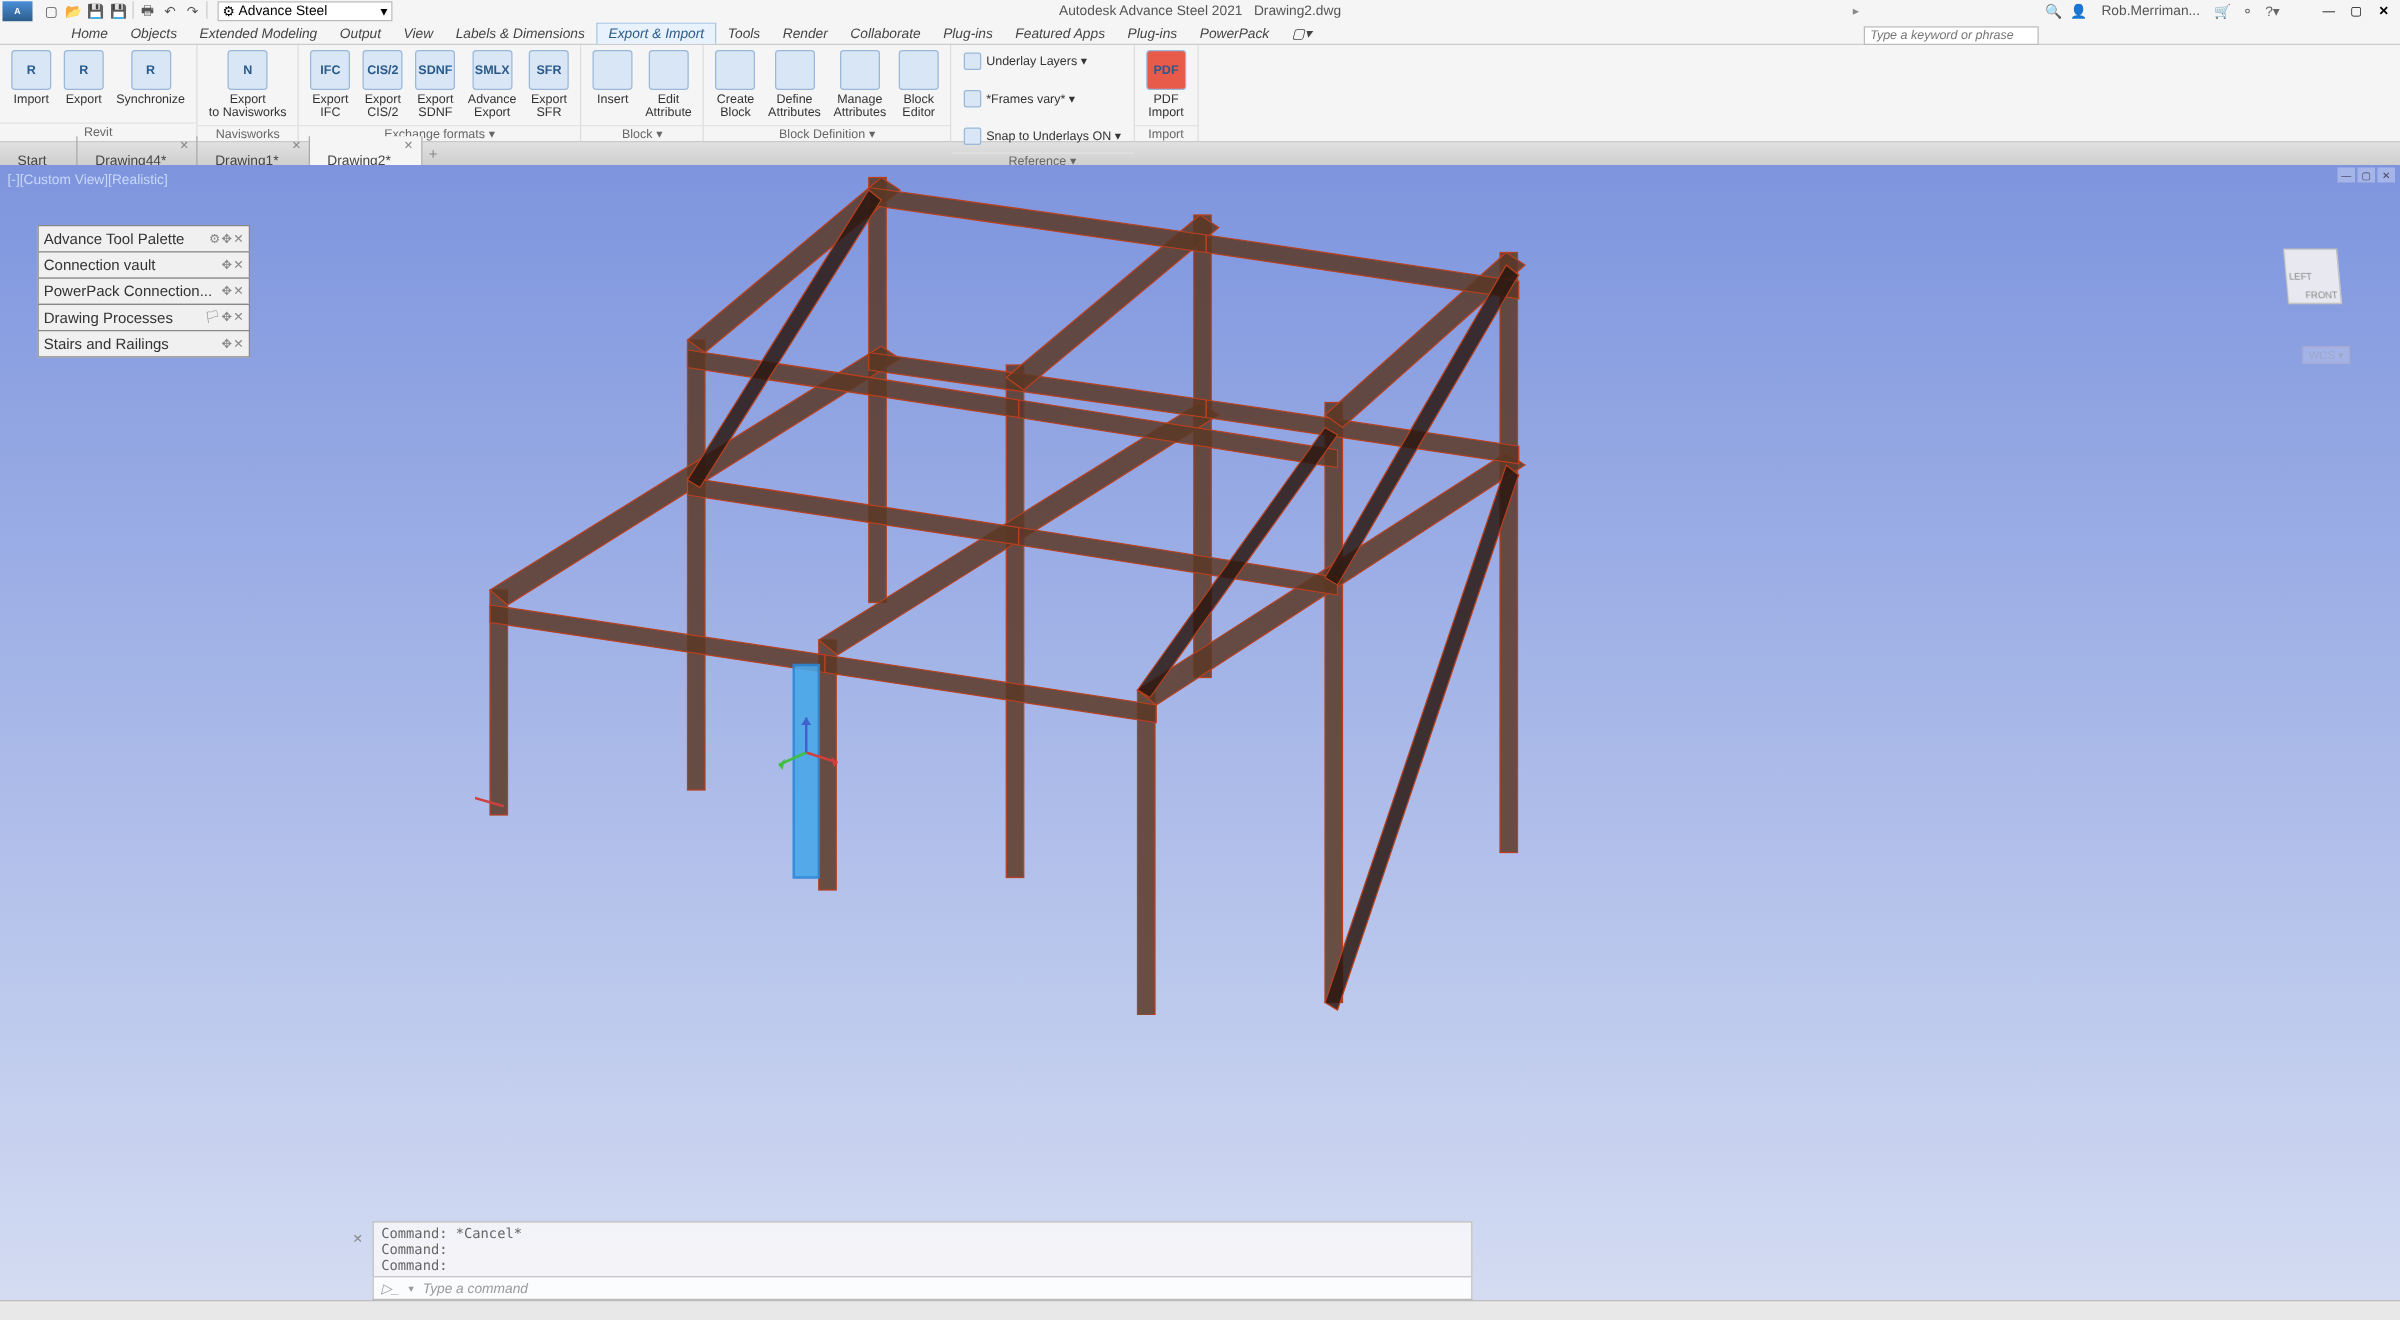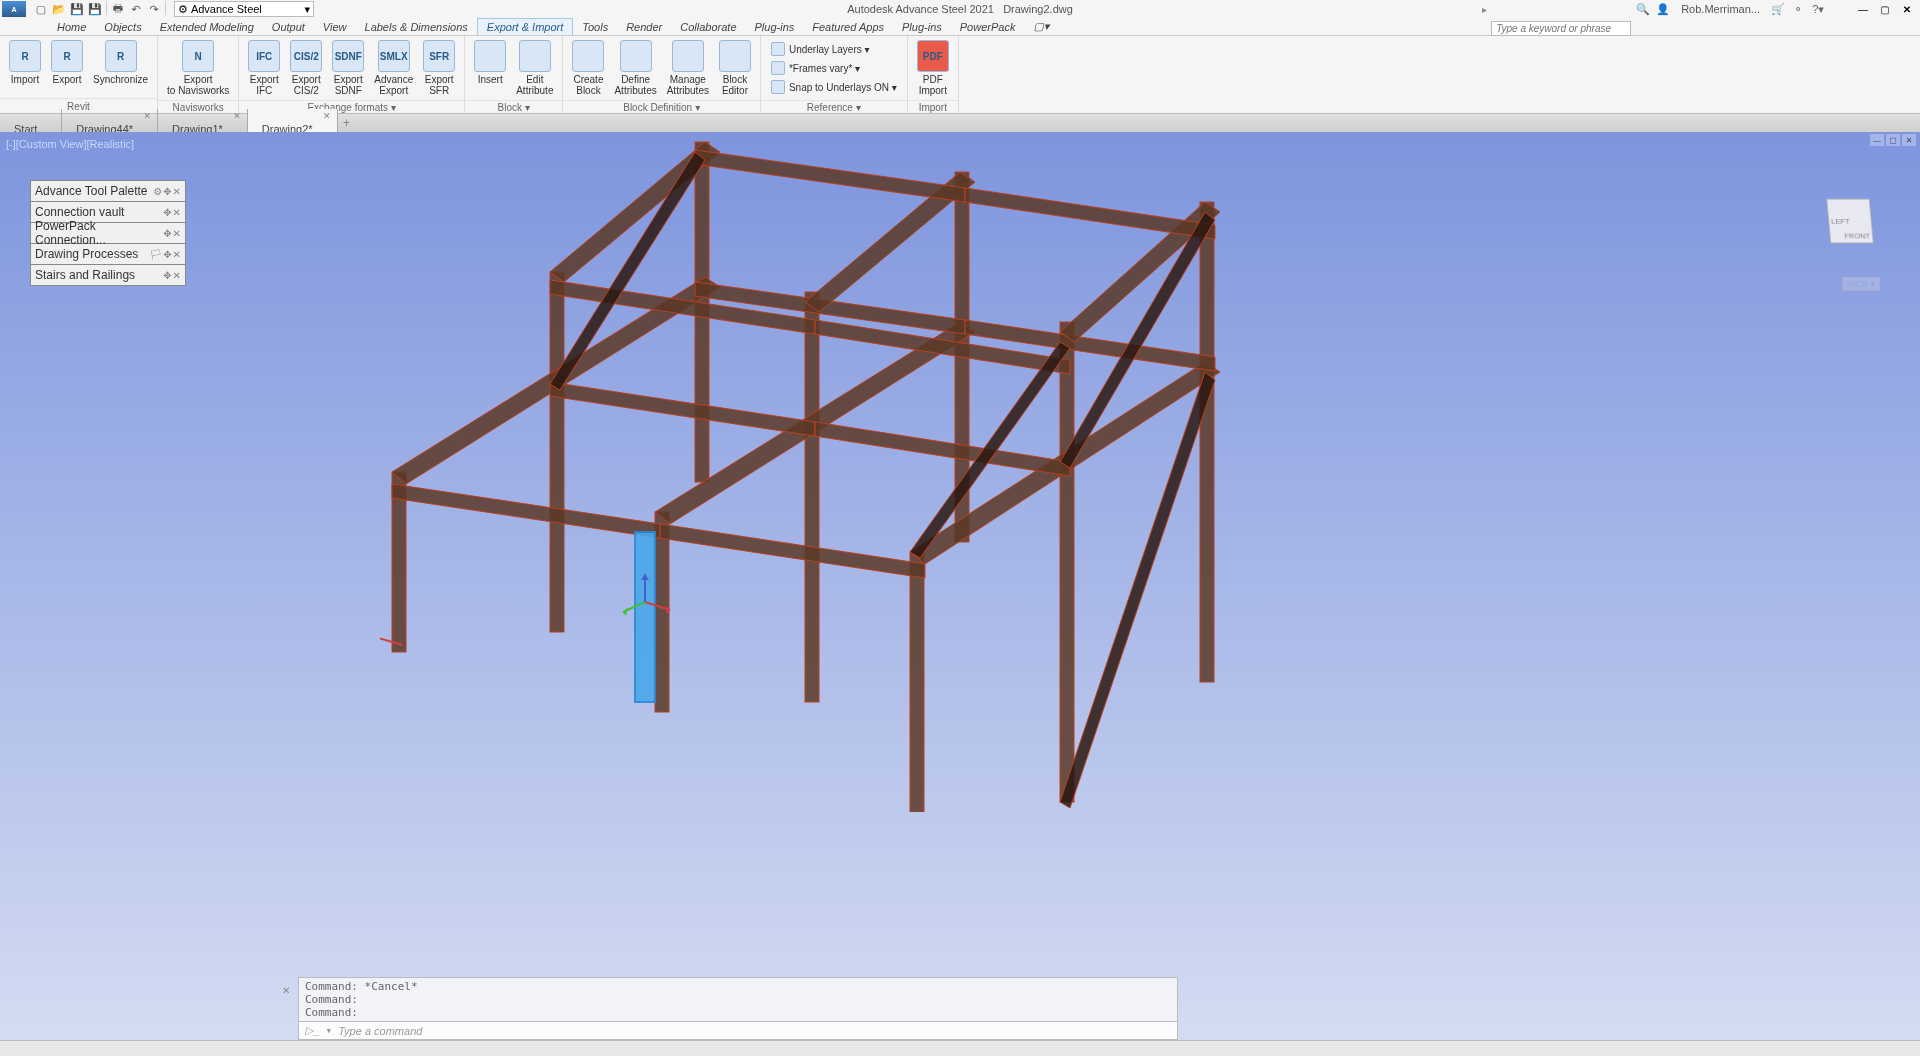--- a/index.html
+++ b/index.html
@@ -25,39 +25,39 @@
 .ribbon-tab.active { background: #e8f2fc; border: 1px solid #a8c8e8; border-bottom: none; color: #2a5a8a; }
 
 
 .ribbon { height: 78px; background: #f5f5f5; display: flex; border-bottom: 1px solid #bbb; }
 .panel { display: flex; flex-direction: column; border-right: 1px solid #ddd; }
 .panel-body { flex: 1; display: flex; align-items: flex-start; padding: 2px 4px; }
 .panel-title { height: 15px; font-size: 10px; color: #666; text-align: center; border-top: 1px solid #e4e4e4; display: flex; align-items: center; justify-content: center; gap: 3px; }
 .big-btn { display: flex; flex-direction: column; align-items: center; justify-content: flex-start; padding: 2px 5px; min-width: 42px; cursor: pointer; }
 .big-icon { width: 32px; height: 32px; background: #d8e6f5; border: 1px solid #9ab8d8; border-radius: 3px; display: flex; align-items: center; justify-content: center; font-size: 10px; color: #2a5a8a; font-weight: bold; }
 .big-label { font-size: 10px; color: #333; text-align: center; line-height: 11px; margin-top: 2px; }
-.small-row { display: flex; flex-direction: column; gap: 1px; padding: 2px; }
+.small-row { display: flex; flex-direction: column; gap: 12px; padding: 2px; }
 .small-btn { display: flex; align-items: center; gap: 4px; font-size: 10px; color: #333; padding: 1px 4px; cursor: pointer; height: 18px; }
 .small-icon { width: 14px; height: 14px; background: #d8e6f5; border: 1px solid #9ab8d8; border-radius: 2px; }
 
 
 .file-tabs { height: 18px; background: linear-gradient(#e0e0e0,#cfcfcf); display: flex; align-items: center; font-size: 11px; }
 .file-tab { padding: 14px 24px 2px 14px; border-right: 1px solid #aaa; color: #444; position: relative; cursor: pointer; }
 .file-tab.active { background: #f5f5f5; text-align: right; }
 .file-tab .close { position: absolute; right: 6px; top: 2px; font-size: 9px; color: #888; }
 .file-tab-add { width: 18px; text-align: center; color: #888; font-size: 12px; cursor: pointer; }
 
 
 .viewport { position: absolute; left: 0; top: 132px; right: 0; bottom: 16px; background: linear-gradient(180deg, #7e95de 0%, #a8b8e8 50%, #d4dcf2 100%); overflow: hidden; }
 .view-label { position: absolute; left: 6px; top: 6px; font-size: 11px; color: #c8d8f8; }
 .view-ctrls { position: absolute; right: 4px; top: 2px; display: flex; gap: 2px; }
 .view-ctrl { width: 14px; height: 12px; background: rgba(255,255,255,0.3); font-size: 8px; display: flex; align-items: center; justify-content: center; color: #446; }
 
 
-.palettes { position: absolute; left: 30px; top: 48px; width: 156px; }
+.palettes { position: absolute; left: 30px; top: 48px; width: 170px; }
 .palette { background: #f0f0f0; border: 1px solid #888; height: 22px; display: flex; align-items: center; justify-content: space-between; padding: 0 4px; font-size: 12px; color: #333; margin-bottom: -1px; }
 .palette-icons { display: flex; gap: 1px; font-size: 10px; color: #888; }
 
 
 .viewcube { position: absolute; right: 40px; top: 60px; width: 60px; height: 60px; }
 .cube { width: 46px; height: 46px; background: #e8e8f0; border: 1px solid #bbb; transform: rotateY(-20deg) rotateX(-15deg); margin: 6px auto; font-size: 8px; color: #888; display: flex; align-items: center; justify-content: center; position: relative; }
 .wcs { position: absolute; right: 40px; top: 145px; font-size: 9px; color: #99a8c8; border: 1px solid #aac; padding: 1px 4px; background: rgba(255,255,255,0.2); }
 
 
 .structure { position: absolute; left: 380px; top: 0; width: 870px; height: 680px; }

